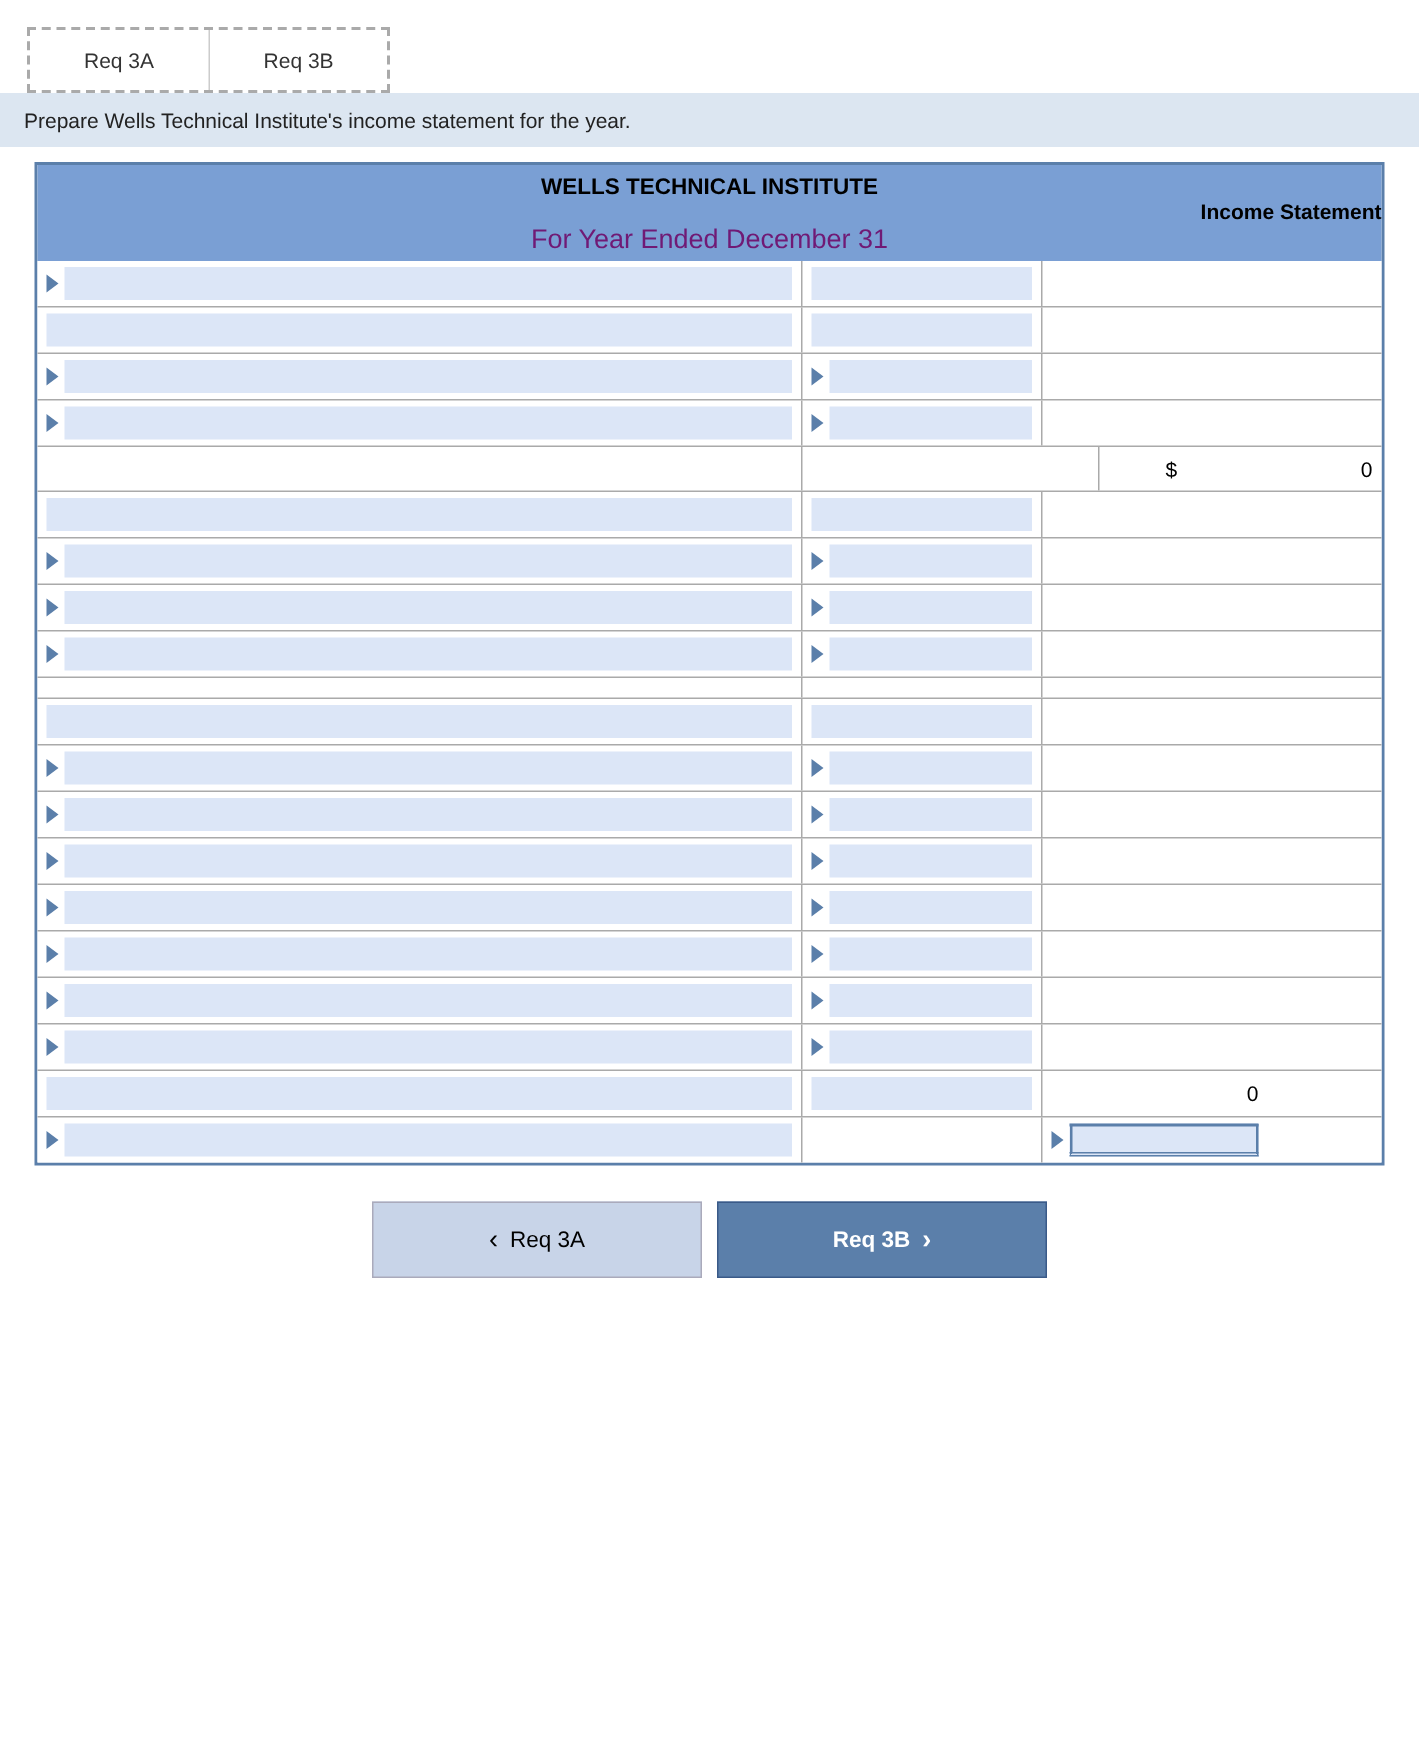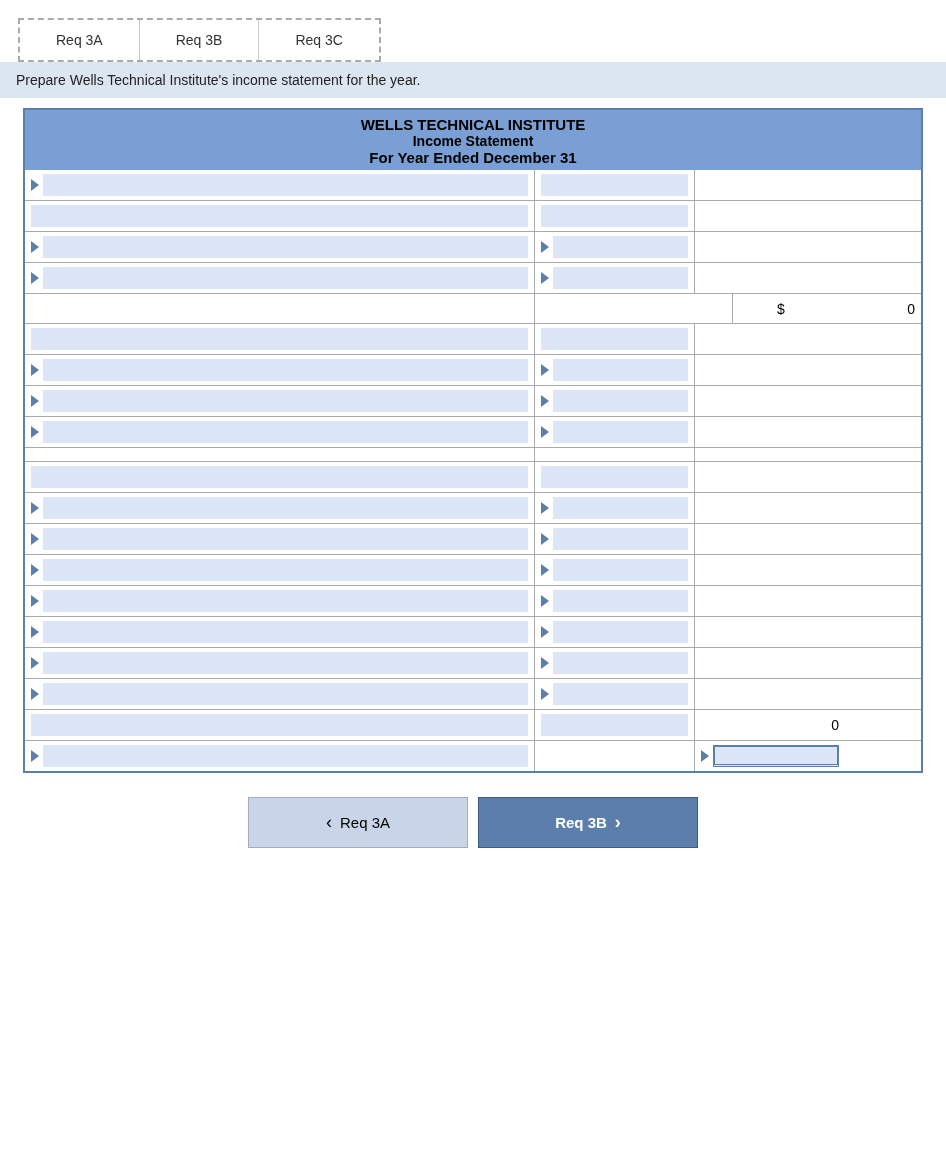--- a/index.html
+++ b/index.html
@@ -61,25 +61,26 @@
     }
     .statement-header .title {
       font-weight: bold;
       font-size: 15px;
       color: #000;
     }
     .statement-header .subtitle {
       font-weight: bold;
       font-size: 14px;
       color: #000;
+      text-align: right;
     }
     .statement-header .period {
-      font-weight: bold;
-      font-size: 15px;
-      color: #000000;
+      font-weight: normal;
+      font-size: 18px;
+      color: #701a75;
     }
 
     .statement-body {
       background: #fff;
     }
 
     
     .stmt-row {
       display: flex;
       border-bottom: 1px solid #aaa;
@@ -202,21 +203,20 @@
     }
     .chevron-left::before { content: "‹"; font-size: 18px; }
     .chevron-right::before { content: "›"; font-size: 18px; }
   </style>
 </head>
 <body>
 
 <div class="tab-bar">
   <div class="tab active">Req 3A</div>
   <div class="tab">Req 3B</div>
-  <div class="tab">Req 3C</div>
 </div>
 
 <div class="instruction-bar">Prepare Wells Technical Institute's income statement for the year.</div>
 
 <div class="main-content">
 
   <div class="statement-container">
 
     <div class="statement-header">
       <div class="title">WELLS TECHNICAL INSTITUTE</div>

